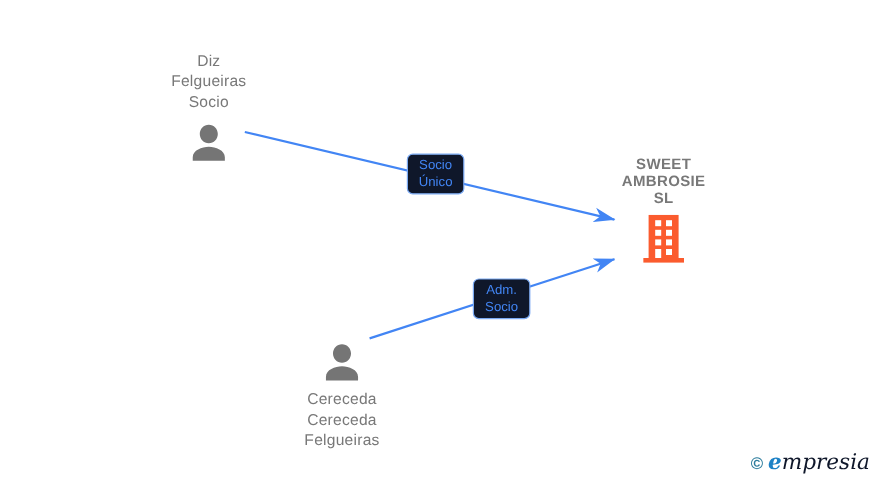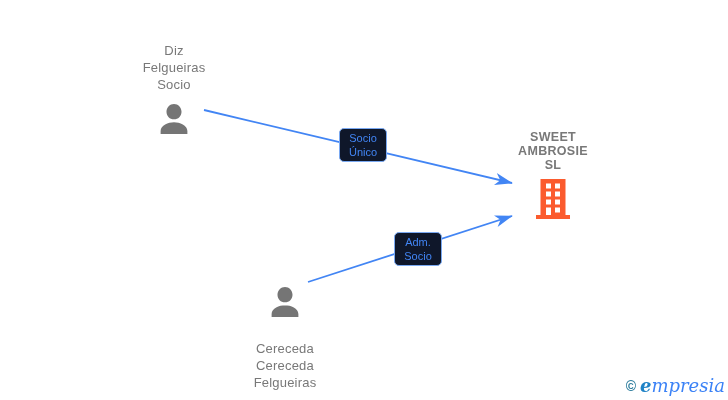--- a/index.html
+++ b/index.html
@@ -52,21 +52,21 @@
   }
   .wm-copyright{
     color:#2d7d9d;font-size:14px;font-weight:bold;
   }
   .wm-brand{
     font-family:"DejaVu Serif", serif;
     font-style:italic;
     font-size:18px;line-height:20px;
   }
   .wm-e{color:#1e82c6;font-weight:bold;}
-  .wm-rest{color:#3b82f6;}
+  .wm-rest{color:#0f172a;}
 </style>
 </head>
 <body>
 
 <div class="canvas">
 
   <svg class="edges-svg" width="728" height="400" viewBox="0 0 728 400" xmlns="http://www.w3.org/2000/svg">
     <defs>
       <marker id="arrowhead" viewBox="0 0 10 8" refX="9.5" refY="4" markerWidth="10" markerHeight="8" orient="auto">
         <path d="M0,0.6 L10,4 L0,7.4 L2.8,4 Z" fill="#4285f4"></path>
@@ -84,21 +84,21 @@
     </div>
     <svg class="person-icon-svg" width="44" height="44" viewBox="0 0 24 24" xmlns="http://www.w3.org/2000/svg">
       <path fill="#757575" d="M12 12.2c2.3 0 4.1-1.9 4.1-4.2S14.3 3.8 12 3.8 7.9 5.7 7.9 8s1.8 4.2 4.1 4.2zm0 1.6c-3.1 0-7.3 1.6-7.3 4.8v1.6h14.6v-1.6c0-3.2-4.2-4.8-7.3-4.8z"></path>
     </svg>
   </div>
 
   <div class="node" style="left:229px;top:280px;width:112px;">
     <svg width="44" height="44" viewBox="0 0 24 24" xmlns="http://www.w3.org/2000/svg">
       <path fill="#757575" d="M12 12.2c2.3 0 4.1-1.9 4.1-4.2S14.3 3.8 12 3.8 7.9 5.7 7.9 8s1.8 4.2 4.1 4.2zm0 1.6c-3.1 0-7.3 1.6-7.3 4.8v1.6h14.6v-1.6c0-3.2-4.2-4.8-7.3-4.8z"></path>
     </svg>
-    <div class="node-label" style="margin-top:16px;">
+    <div class="node-label" style="margin-top:0;">
       <div>Cereceda</div>
       <div>Cereceda</div>
       <div>Felgueiras</div>
     </div>
   </div>
 
   <div class="node" style="left:493px;top:130px;width:120px;">
     <div class="company-label">
       <div>SWEET</div>
       <div>AMBROSIE</div>

